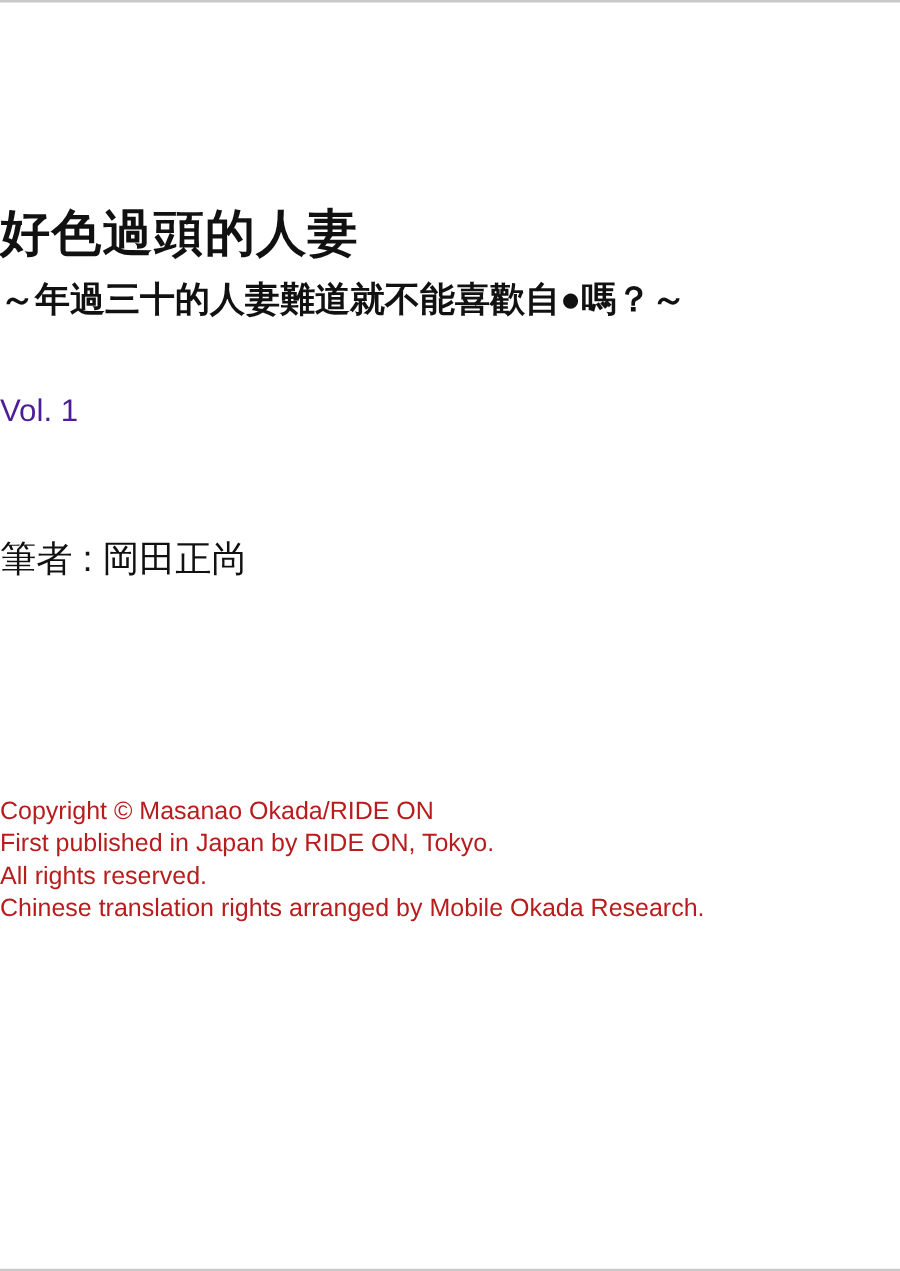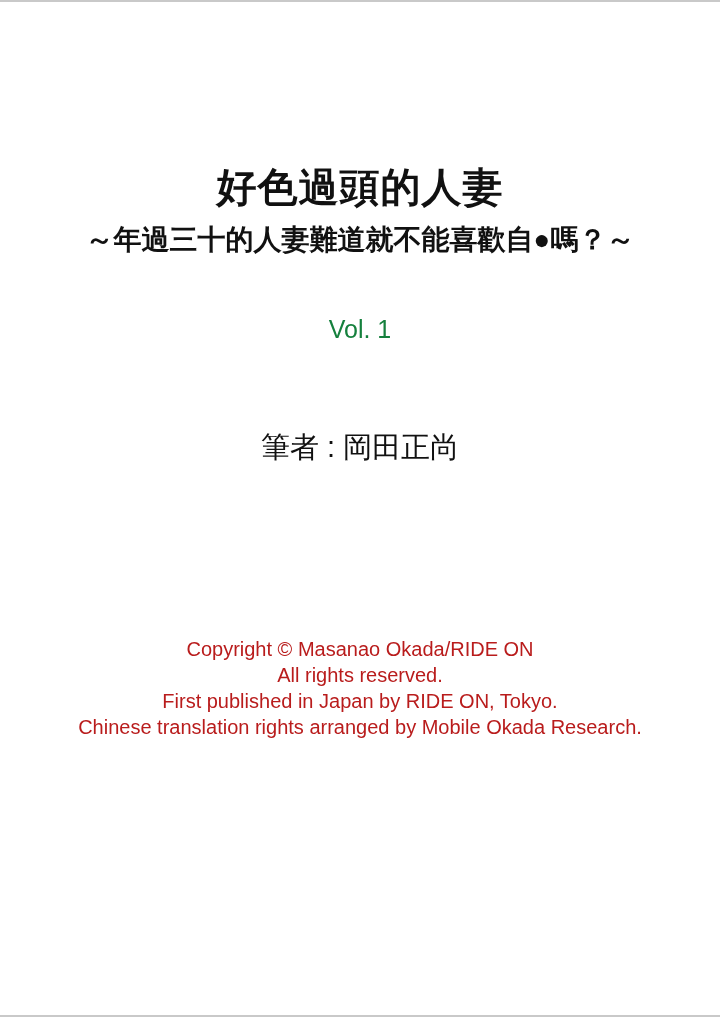--- a/index.html
+++ b/index.html
@@ -23,42 +23,41 @@
     height: 2px;
     background: #c9c9c9;
   }
   .edge-line.top { top: 0; }
   .edge-line.bottom { bottom: 0; }
 
   .centered {
     position: absolute;
     left: 0;
     width: 720px;
-    text-align: center;
     white-space: nowrap;
   }
   .book-title {
     top: 163px;
     font-size: 40px;
     font-weight: 600;
     letter-spacing: 1px;
     line-height: 1.2;
   }
   .book-subtitle {
     top: 222px;
     font-size: 28px;
     font-weight: 600;
     letter-spacing: 0px;
     line-height: 1.3;
   }
   .volume-label {
     top: 315px;
     font-size: 25px;
     font-weight: 400;
-    color: #15803d;
+    color: #4c1d95;
   }
   .author-line {
     top: 428px;
     font-size: 29px;
     font-weight: 400;
   }
   .copyright-block {
     top: 636px;
     font-size: 20px;
     font-weight: 400;
@@ -80,20 +79,20 @@
   <div class="centered book-title">好色過頭的人妻</div>
 
   <div class="centered book-subtitle">～年過三十的人妻難道就不能喜歡自●嗎？～</div>
 
   <div class="centered volume-label">Vol. 1</div>
 
   <div class="centered author-line">筆者 : 岡田正尚</div>
 
   <div class="centered copyright-block">
     <span class="copyright-line">Copyright © Masanao Okada/RIDE ON</span>
+    <span class="copyright-line">First published in Japan by RIDE ON, Tokyo.</span>
     <span class="copyright-line">All rights reserved.</span>
-    <span class="copyright-line">First published in Japan by RIDE ON, Tokyo.</span>
     <span class="copyright-line">Chinese translation rights arranged by Mobile Okada Research.</span>
   </div>
 
   <div class="edge-line bottom"></div>
 
 </div>
 
 </body></html>

